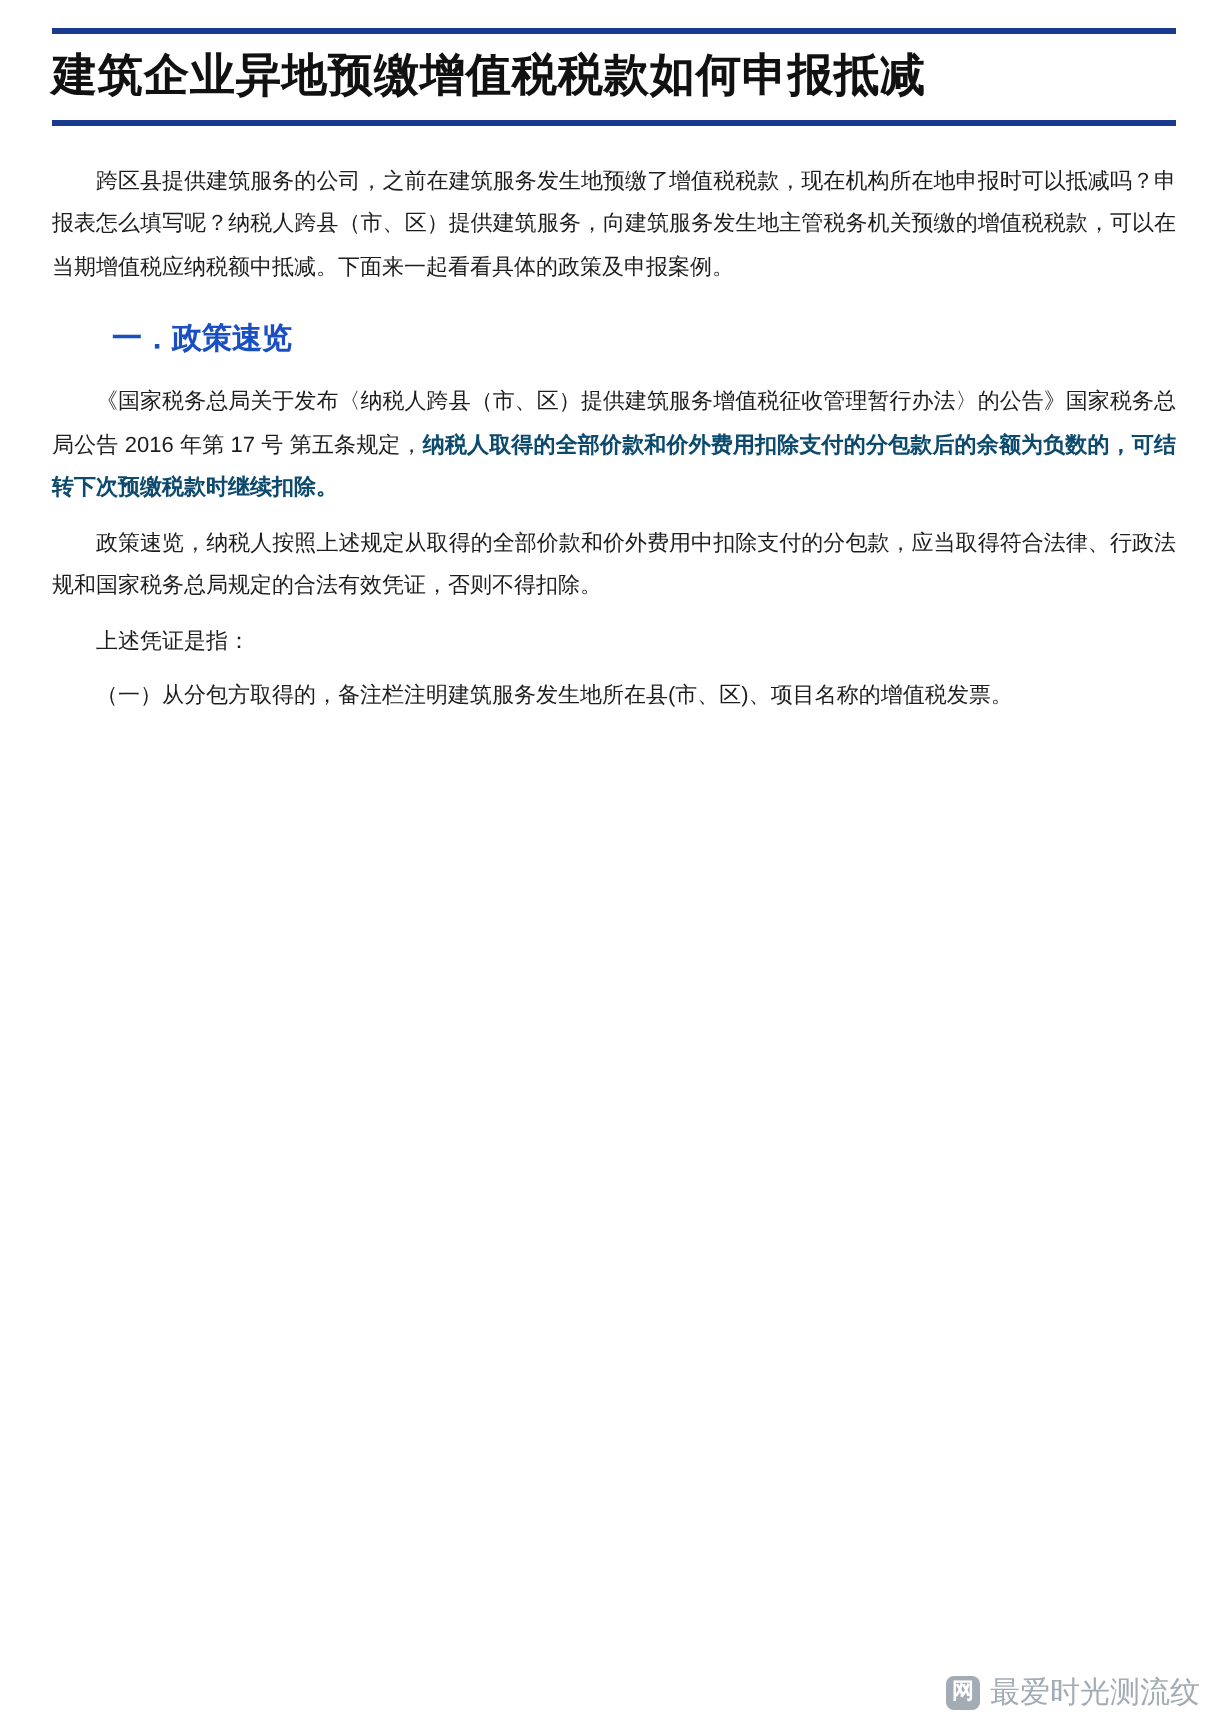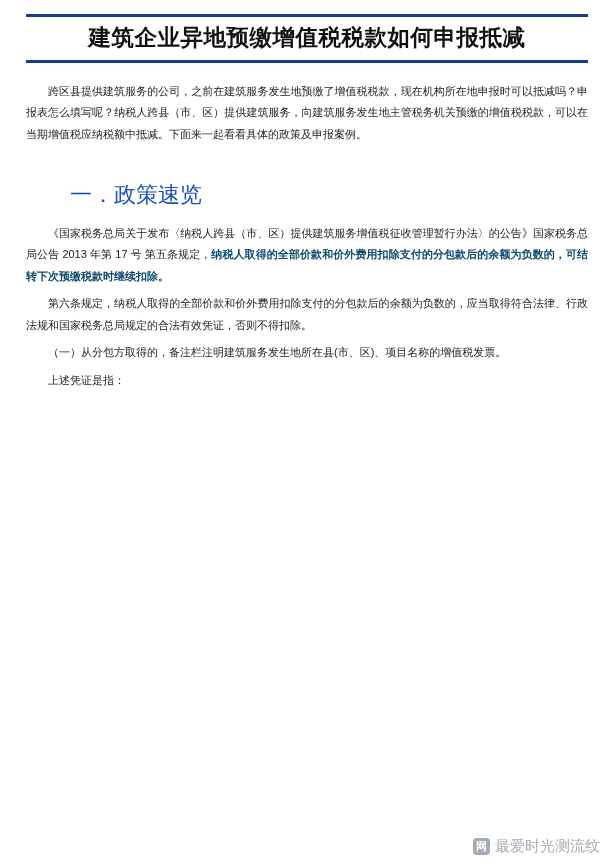--- a/index.html
+++ b/index.html
@@ -18,45 +18,45 @@
   .page {
     width: 614px;
     height: 866px;
     box-sizing: border-box;
     padding: 14px 26px 0 26px;
     position: relative;
   }
   .title-box {
     border-top: 3px solid #1a3a8f;
     border-bottom: 3px solid #1a3a8f;
-    text-align: center;
+    text-align: left;
     padding: 7px 0 9px 0;
     margin-bottom: 18px;
   }
   .title-box .title-text {
     font-size: 22.5px;
     font-weight: bold;
     color: #111111;
     letter-spacing: 0.5px;
     line-height: 1.2;
   }
   p.para {
     font-size: 11px;
     line-height: 1.95;
     margin: 0 0 6px 0;
     text-align: justify;
     text-justify: inter-ideograph;
     text-indent: 2em;
     color: #1d1d1d;
   }
   .section-head {
-    font-size: 22px;
-    font-weight: normal;
+    font-size: 15px;
+    font-weight: bold;
     color: #1a4fc4;
-    margin: 30px 0 8px 0;
+    margin: 11px 0 8px 0;
     text-indent: 2em;
     line-height: 1.8;
   }
   .red-bold {
     color: #0c4a6e;
     font-weight: bold;
   }
   .watermark {
     position: absolute;
     right: 14px;
@@ -88,28 +88,28 @@
 <div class="page">
 
   <div class="title-box">
     <div class="title-text">建筑企业异地预缴增值税税款如何申报抵减</div>
   </div>
 
   <p class="para">跨区县提供建筑服务的公司，之前在建筑服务发生地预缴了增值税税款，现在机构所在地申报时可以抵减吗？申报表怎么填写呢？纳税人跨县（市、区）提供建筑服务，向建筑服务发生地主管税务机关预缴的增值税税款，可以在当期增值税应纳税额中抵减。下面来一起看看具体的政策及申报案例。</p>
 
   <div class="section-head">一．政策速览</div>
 
-  <p class="para"><span>《国家税务总局关于发布〈纳税人跨县（市、区）提供建筑服务增值税征收管理暂行办法〉的公告》国家税务总局公告 2013 年第 17 号 第五条规定，</span><span class="red-bold">纳税人取得的全部价款和价外费用扣除支付的分包款后的余额为负数的，可结转下次预缴税款时继续扣除。</span></p>
+  <p class="para"><span>《国家税务总局关于发布〈纳税人跨县（市、区）提供建筑服务增值税征收管理暂行办法〉的公告》国家税务总局公告 2016 年第 17 号 第五条规定，</span><span class="red-bold">纳税人取得的全部价款和价外费用扣除支付的分包款后的余额为负数的，可结转下次预缴税款时继续扣除。</span></p>
 
 
-  <p class="para">第六条规定，纳税人取得的全部价款和价外费用扣除支付的分包款后的余额为负数的，应当取得符合法律、行政法规和国家税务总局规定的合法有效凭证，否则不得扣除。</p>
+  <p class="para">政策速览，纳税人按照上述规定从取得的全部价款和价外费用中扣除支付的分包款，应当取得符合法律、行政法规和国家税务总局规定的合法有效凭证，否则不得扣除。</p>
+
+  <p class="para">上述凭证是指：</p>
 
   <p class="para">（一）从分包方取得的，备注栏注明建筑服务发生地所在县(市、区)、项目名称的增值税发票。</p>
-
-  <p class="para">上述凭证是指：</p>
 
 
   <div class="watermark">
     <span class="wm-badge">网</span>
     <span class="wm-text">最爱时光测流纹</span>
   </div>
 
 </div>
 
 </body></html>

